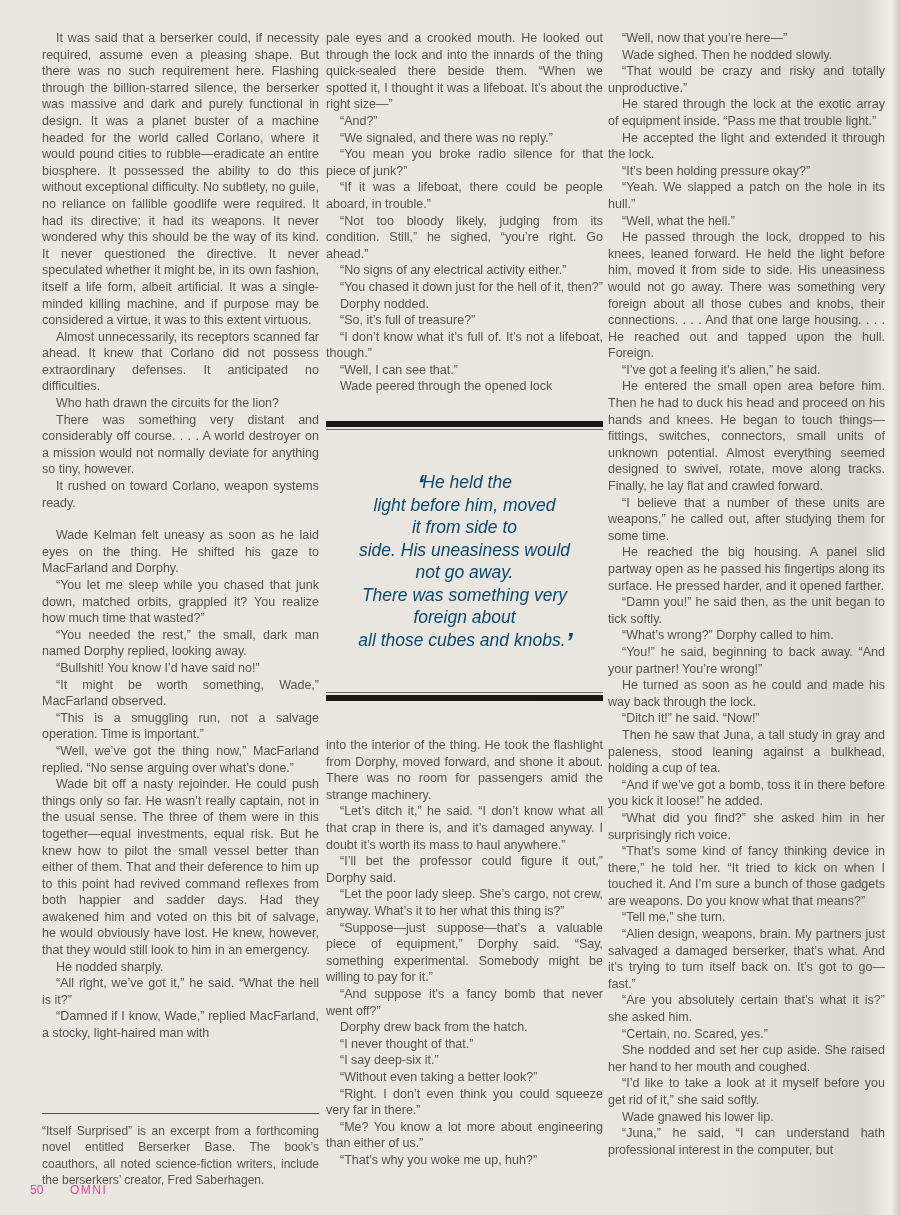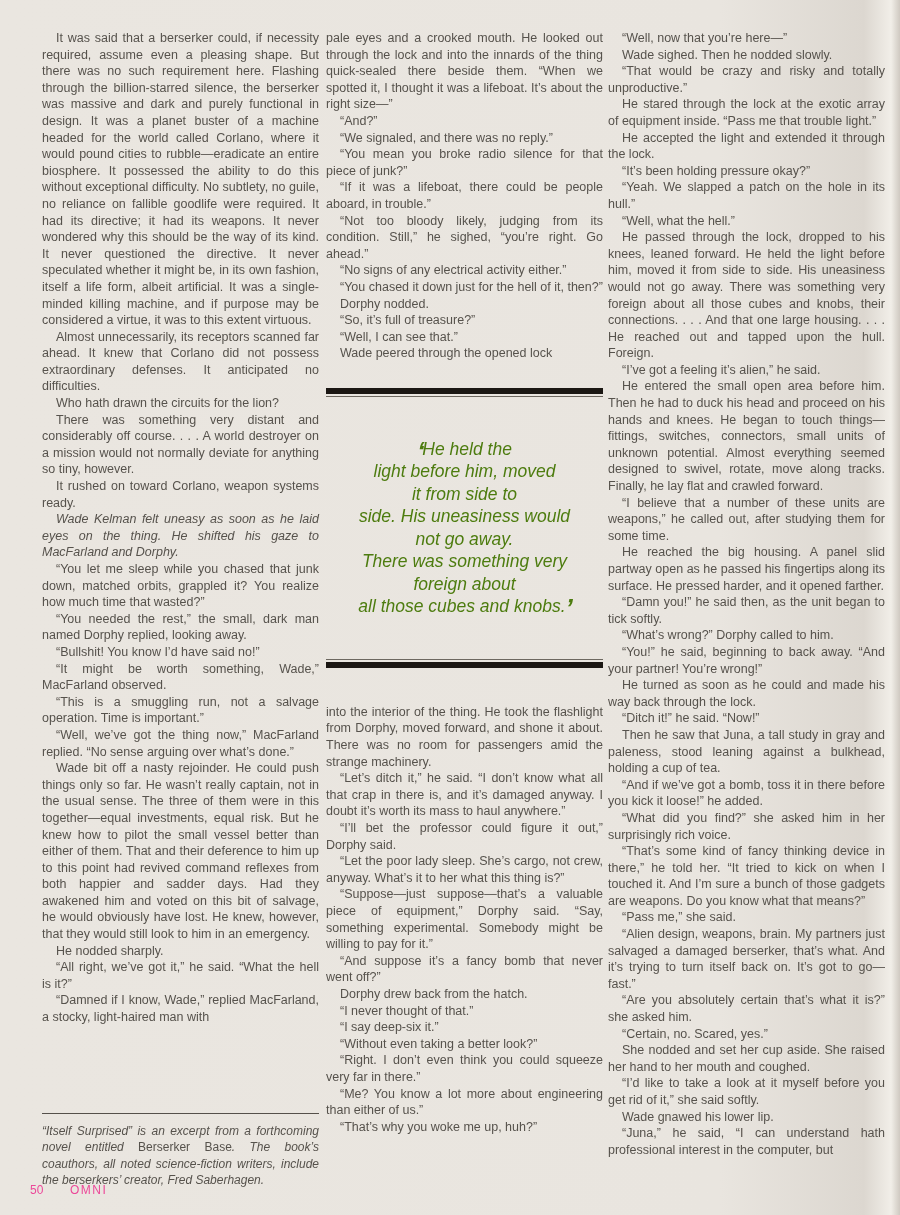--- a/index.html
+++ b/index.html
@@ -10,40 +10,40 @@
     color:#56524c;
   }
   .page{position:absolute;inset:0;}
   .column{position:absolute;top:30px;width:277px;height:1158px;}
   .col1{left:42px;display:flex;flex-direction:column;}
   .col2{left:326px;}
   .col3{left:608px;}
   .body-text{font-size:12.5px;line-height:16.6px;text-align:justify;}
   .para{margin:0;text-indent:14px;}
   .para.no-indent{text-indent:0;}
-  .para.space-before{font-style:italic;}
+  .para.space-before{margin-top:16px;}
   
   .footnote{
     margin-top:auto;border-top:1px solid #55504a;padding-top:9px;
     font-size:12px;line-height:16.2px;text-align:justify;color:#56524c;
   }
-  .fn-italic{font-style:italic;}
+  .fn-italic{}
   .fn-roman{font-style:normal;}
   .page-footer{position:absolute;left:30px;top:1183px;font-size:12px;color:#ec4899;}
   .page-footer .pgnum{display:inline-block;width:40px;}
   .page-footer .mag{letter-spacing:1.5px;}
   
   .rule-top{margin-top:26px;}
   .rule-top .bar{height:6px;background:#1b1713;}
   .rule-top .thin{height:1px;background:#6d6860;margin-top:2px;}
   .rule-bottom .thin{height:1px;background:#6d6860;margin-bottom:2px;}
   .rule-bottom .bar{height:6px;background:#1b1713;}
   .pullquote{
     height:262px;display:flex;flex-direction:column;justify-content:center;
-    font-style:italic;font-size:17.5px;line-height:22.5px;color:#4d7c0f;text-align:center;
+    font-style:italic;font-size:17.5px;line-height:22.5px;color:#0c4a6e;text-align:center;
   }
   .pq-line{white-space:nowrap;}
   .pq-mark{font-weight:bold;font-size:26px;line-height:0;vertical-align:-5px;letter-spacing:-2px;}
   .bottom-block{margin-top:36px;}
 </style>
 </head>
 <body>
 
 <div class="page">
 
@@ -78,20 +78,21 @@
     <p class="para no-indent">pale eyes and a crooked mouth. He looked out through the lock and into the innards of the thing quick-sealed there beside them. “When we spotted it, I thought it was a lifeboat. It’s about the right size—”</p>
         <p class="para">“And?”</p>
         <p class="para">“We signaled, and there was no reply.”</p>
         <p class="para">“You mean you broke radio silence for that piece of junk?”</p>
         <p class="para">“If it was a lifeboat, there could be people aboard, in trouble.”</p>
         <p class="para">“Not too bloody likely, judging from its condition. Still,” he sighed, “you’re right. Go ahead.”</p>
         <p class="para">“No signs of any electrical activity either.”</p>
         <p class="para">“You chased it down just for the hell of it, then?”</p>
         <p class="para">Dorphy nodded.</p>
         <p class="para">“So, it’s full of treasure?”</p>
+        <p class="para">“I don’t know what it’s full of. It’s not a lifeboat, though.”</p>
         <p class="para">“Well, I can see that.”</p>
         <p class="para">Wade peered through the opened lock</p>
       </div>
     <div class="rule-top">
       <div class="bar"></div>
       <div class="thin"></div>
     </div>
     <div class="pullquote">
       <div class="pq-line"><span class="pq-mark">‘</span><span>He held the</span></div>
       <div class="pq-line"><span>light before him, moved</span></div>
@@ -142,21 +143,21 @@
         <p class="para">He reached the big housing. A panel slid partway open as he passed his fingertips along its surface. He pressed harder, and it opened farther.</p>
         <p class="para">“Damn you!” he said then, as the unit began to tick softly.</p>
         <p class="para">“What’s wrong?” Dorphy called to him.</p>
         <p class="para">“You!” he said, beginning to back away. “And your partner! You’re wrong!”</p>
         <p class="para">He turned as soon as he could and made his way back through the lock.</p>
         <p class="para">“Ditch it!” he said. “Now!”</p>
         <p class="para">Then he saw that Juna, a tall study in gray and paleness, stood leaning against a bulkhead, holding a cup of tea.</p>
         <p class="para">“And if we’ve got a bomb, toss it in there before you kick it loose!” he added.</p>
         <p class="para">“What did you find?” she asked him in her surprisingly rich voice.</p>
         <p class="para">“That’s some kind of fancy thinking device in there,” he told her. “It tried to kick on when I touched it. And I’m sure a bunch of those gadgets are weapons. Do you know what that means?”</p>
-        <p class="para">“Pass me,” she said.</p>
+        <p class="para">“Tell me,” she turn.</p>
         <p class="para">“Alien design, weapons, brain. My partners just salvaged a damaged berserker, that’s what. And it’s trying to turn itself back on. It’s got to go—fast.”</p>
         <p class="para">“Are you absolutely certain that’s what it is?” she asked him.</p>
         <p class="para">“Certain, no. Scared, yes.”</p>
         <p class="para">She nodded and set her cup aside. She raised her hand to her mouth and coughed.</p>
         <p class="para">“I’d like to take a look at it myself before you get rid of it,” she said softly.</p>
         <p class="para">Wade gnawed his lower lip.</p>
         <p class="para">“Juna,” he said, “I can understand hath professional interest in the computer, but</p>
       </div>
   </section>
 

